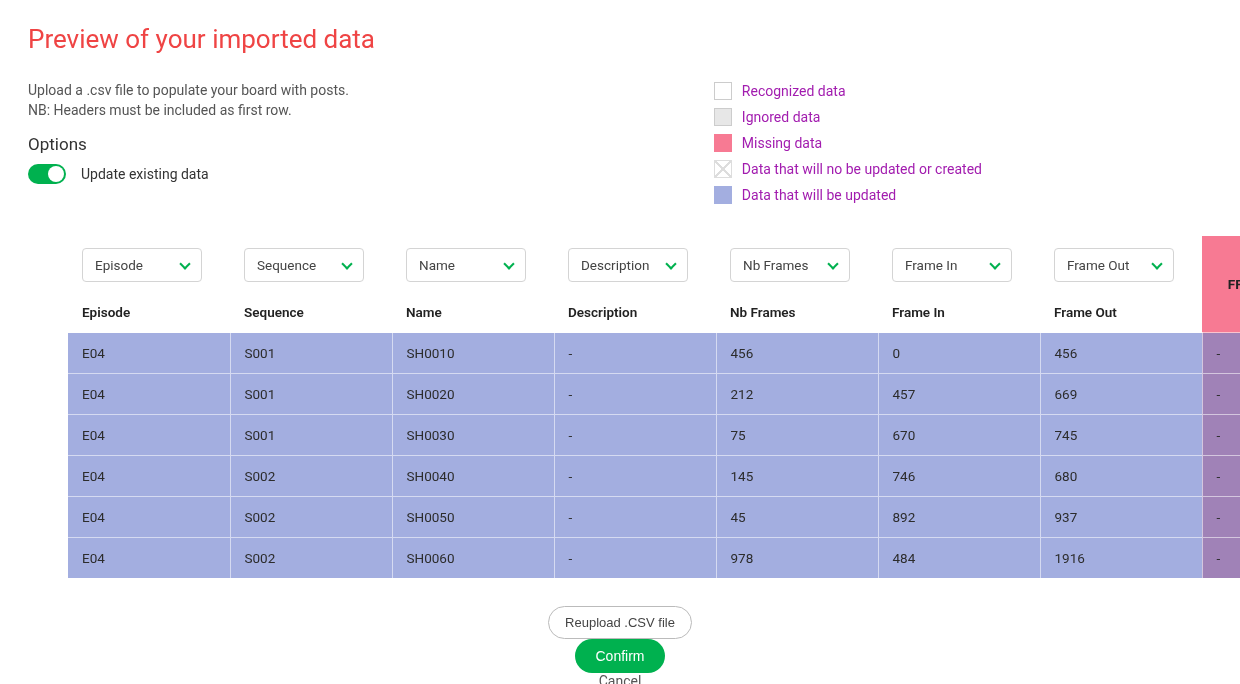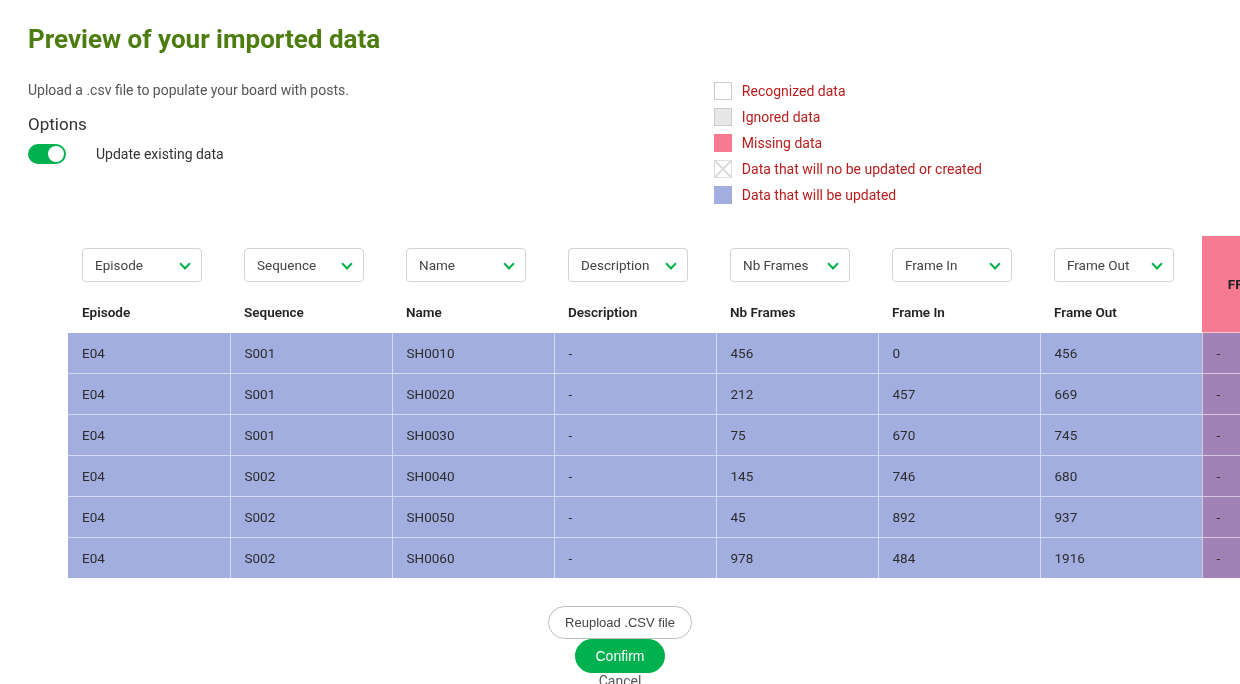--- a/index.html
+++ b/index.html
@@ -7,40 +7,40 @@
     margin: 0;
     font-family: "Segoe UI", -apple-system, Roboto, Arial, sans-serif;
     color: #333;
     background: #fff;
     font-size: 14px;
     padding: 24px 28px;
     width: 1240px;
   }
   .title {
     font-size: 26px;
-    font-weight: 700;
-    color: #4d7c0f;
+    font-weight: 400;
+    color: #ef4444;
     margin: 0 0 28px 0;
   }
   .top {
     display: flex;
     justify-content: space-between;
     gap: 40px;
     margin-bottom: 24px;
   }
   .left-block p { margin: 0 0 4px 0; color: #555; }
   .options-hdr {
     font-size: 17px;
     margin: 16px 0 10px 0;
     color: #333;
   }
   .toggle-row {
     display: flex;
     align-items: center;
-    gap: 30px;
+    gap: 15px;
   }
   .toggle {
     width: 38px;
     height: 20px;
     border-radius: 10px;
     background: #00b14f;
     position: relative;
     cursor: pointer;
   }
   .toggle::after {
@@ -50,21 +50,21 @@
     background: #fff;
     position: absolute;
     top: 2px; right: 2px;
   }
   .legend { padding-top: 0; }
   .legend-row {
     display: flex;
     align-items: center;
     gap: 10px;
     margin-bottom: 8px;
-    color: #b91c1c;
+    color: #a21caf;
   }
   .swatch {
     width: 18px; height: 18px;
     border: 1px solid #ccc;
   }
   .sw-recognized { background: #fff; }
   .sw-ignored { background: #e7e7e7; }
   .sw-missing { background: #f77a93; border-color: #f77a93;}
   .sw-nochange {
     background: #fff;
@@ -157,20 +157,21 @@
   }
 </style>
 </head>
 <body>
 
 <h1 class="title">Preview of your imported data</h1>
 
 <div class="top">
   <div class="left-block">
     <p>Upload a .csv file to populate your board with posts.</p>
+    <p>NB: Headers must be included as first row.</p>
     <div class="options-hdr">Options</div>
     <div class="toggle-row">
       <div class="toggle"></div>
       <span>Update existing data</span>
     </div>
   </div>
 
   <div class="legend" style="margin-right:230px;">
     <div class="legend-row">
         <span class="swatch sw-recognized"></span>

